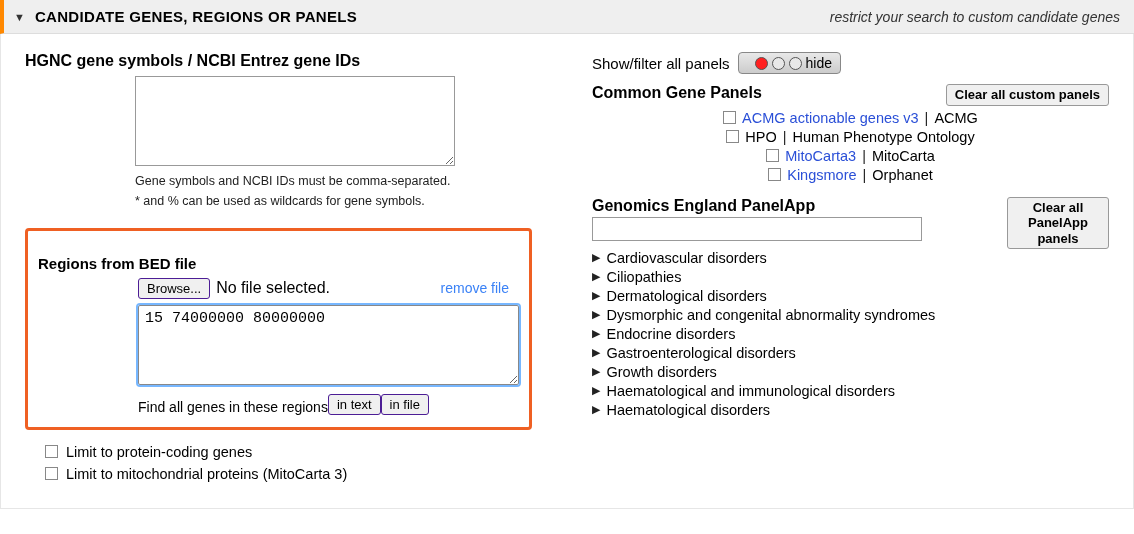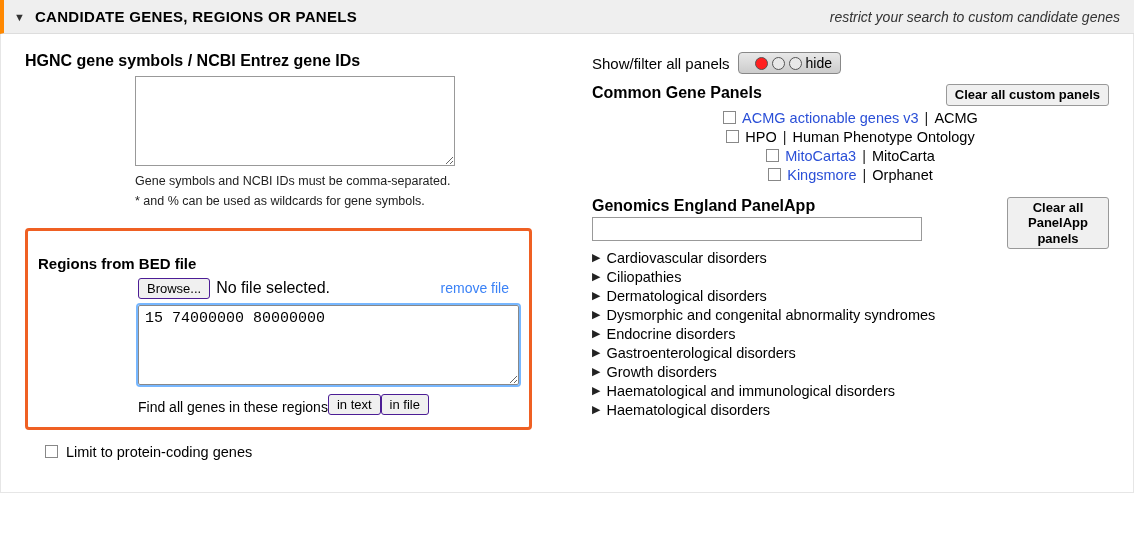--- a/index.html
+++ b/index.html
@@ -258,20 +258,24 @@
       <div class="find-row">
         <span>Find all genes in these regions</span>
         <button class="btn">in text</button>
         <button class="btn">in file</button>
       </div>
     </div>
 
     <div class="chk-row">
       <span class="chk"></span>
       <span>Limit to protein-coding genes</span>
+    </div>
+    <div class="chk-row" style="margin-top:2px;">
+      <span class="chk"></span>
+      <span>Limit to mitochondrial proteins (MitoCarta 3)</span>
     </div>
   </div>
 
   <div class="right-col">
     <div class="right-top">
       <span style="font-size:15px;">Show/filter all panels</span>
       <span class="hide-btn">
         <span class="dot red"></span>
         <span class="dot off"></span>
         <span class="dot off"></span>

